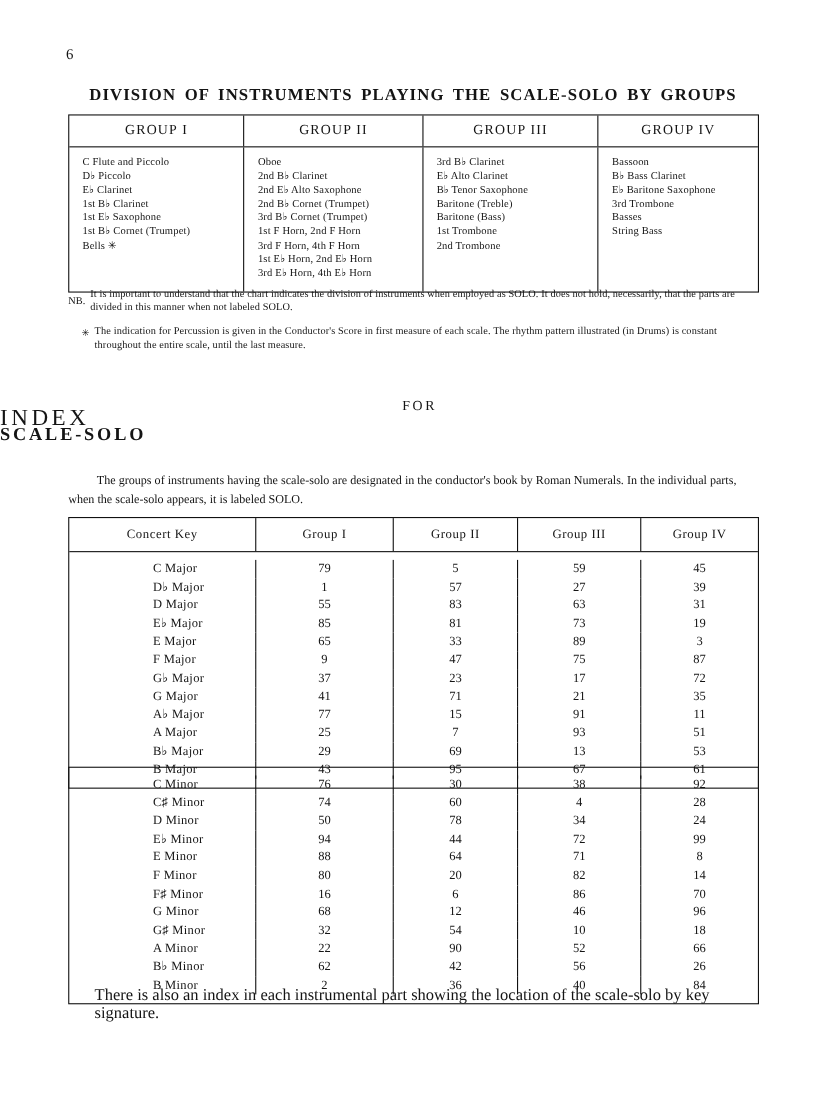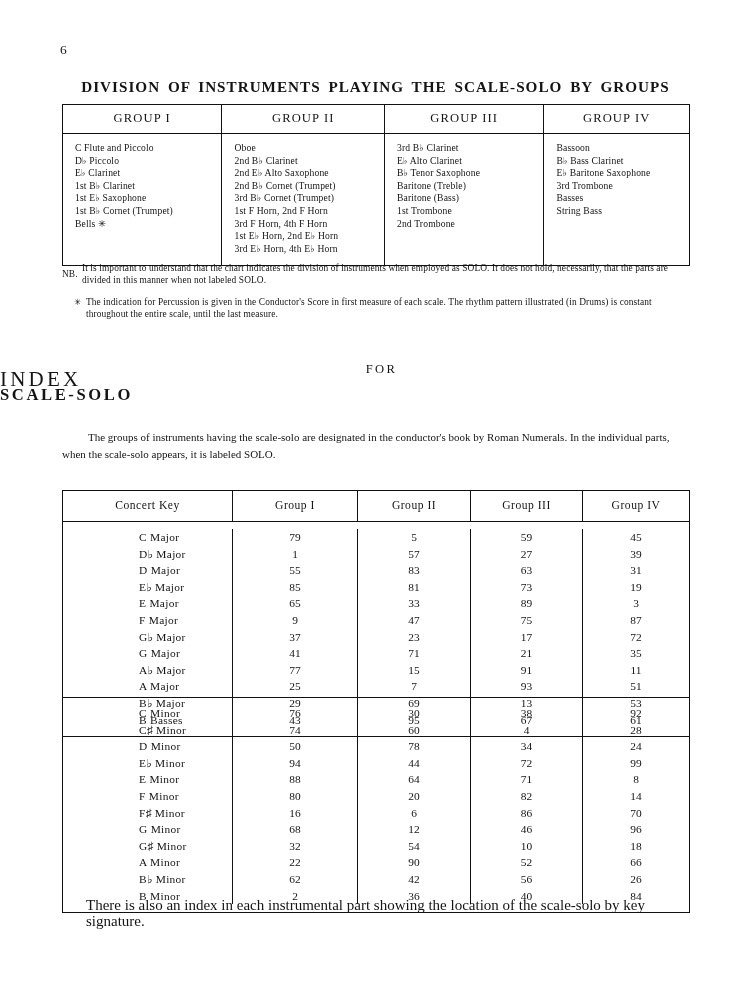--- a/index.html
+++ b/index.html
@@ -149,21 +149,21 @@
   }
 
   
   .key-table {
     position: absolute;
     left: 62px;
     width: 628px;
     border: 1.4px solid #111;
     box-sizing: border-box;
   }
-  #major-table { top: 470px; margin-top: 20px; }
+  #major-table { top: 470px; }
   #minor-table { top: 697px; }
 
   .kt-head {
     display: flex;
     border-bottom: 1.4px solid #111;
   }
   .kt-row { display: flex; }
   .kt-cell {
     box-sizing: border-box;
     border-right: 1.4px solid #111;
@@ -357,21 +357,21 @@
           <div class="kt-cell kc-g4">51</div>
         </div>
         <div class="kt-row">
           <div class="kt-cell kc-key">B♭ Major</div>
           <div class="kt-cell kc-g1">29</div>
           <div class="kt-cell kc-g2">69</div>
           <div class="kt-cell kc-g3">13</div>
           <div class="kt-cell kc-g4">53</div>
         </div>
         <div class="kt-row">
-          <div class="kt-cell kc-key">B Basses</div>
+          <div class="kt-cell kc-key">B Major</div>
           <div class="kt-cell kc-g1">43</div>
           <div class="kt-cell kc-g2">95</div>
           <div class="kt-cell kc-g3">67</div>
           <div class="kt-cell kc-g4">61</div>
         </div>
       </div>
   </div>
 
   <div class="key-table" id="minor-table">
     <div class="kt-body">

